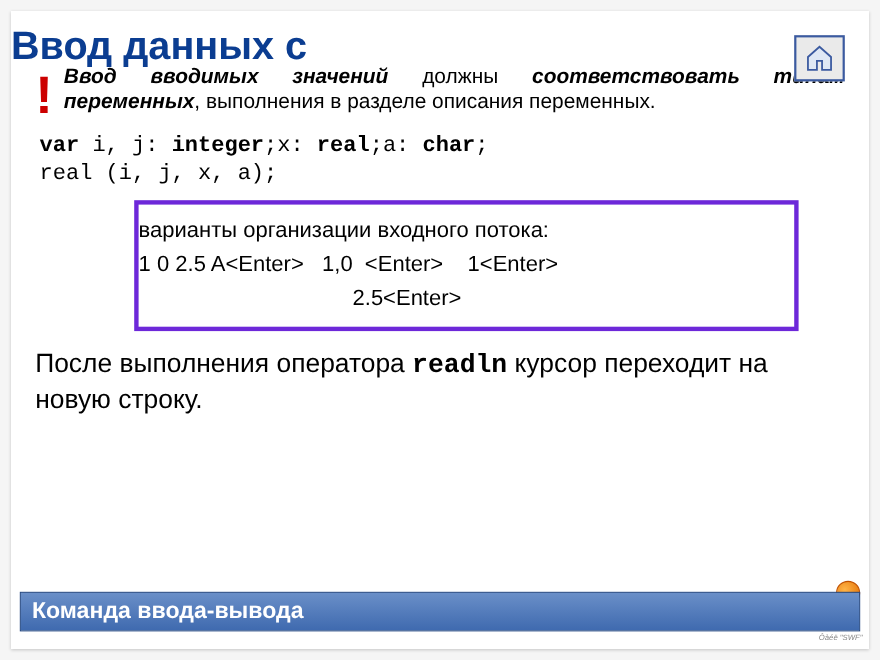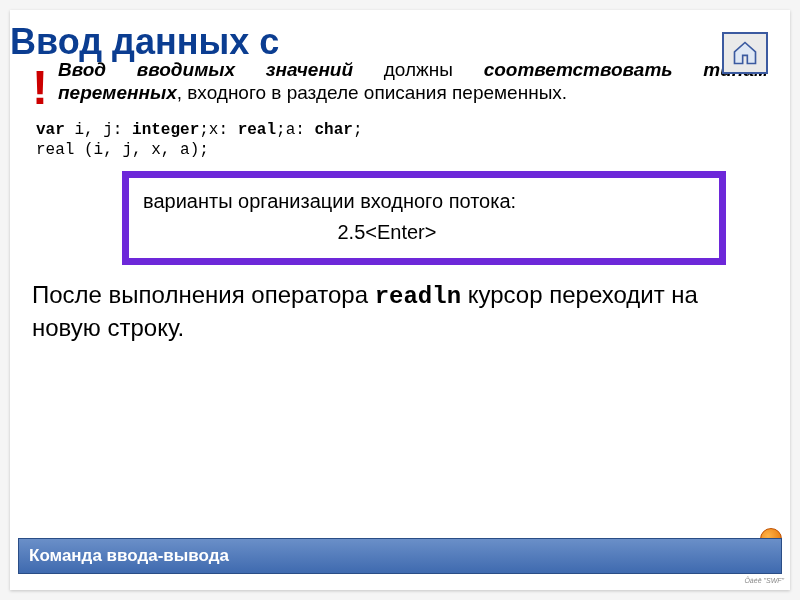--- a/index.html
+++ b/index.html
@@ -59,29 +59,29 @@
   .warning-text {
     font-size: 19px;
     text-align: justify;
     font-style: italic;
     line-height: 1.25;
     flex: 1;
   }
   .warning-text .norm { font-style: normal; }
   .code1 {
     font-family: "Courier New", monospace;
-    font-size: 16px;
+    font-size: 20px;
     padding: 8px 22px 0 26px;
     line-height: 1.3;
   }
   .code1 .b { font-weight: bold; }
   .box {
     margin: 10px 64px 0 112px;
-    border: 7px solid #6d28d9;
-    padding: 8px 14px 10px 14px;
+    border: 4px solid #6d28d9;
+    padding: 8px 14px 10px 0;
     font-size: 20px;
     line-height: 1.55;
   }
   .box-title { font-family: Arial, sans-serif; }
   .mono-row {
     font-family: Arial, sans-serif;
     white-space: pre;
   }
   .after {
     font-size: 24px;
@@ -98,21 +98,21 @@
     background: linear-gradient(#6a8fc8, #3f6aaf);
     border: 1px solid #2a4d86;
     display: flex;
     align-items: center;
     padding-left: 10px;
     box-sizing: border-box;
   }
   .footer-text {
     color: #ffffff;
     font-weight: bold;
-    font-size: 17px;
+    font-size: 21px;
   }
   .footer-icon {
     position: absolute;
     right: 8px;
     bottom: 40px;
     width: 20px;
     height: 20px;
     border-radius: 50%;
     background: radial-gradient(circle at 35% 35%, #ffb347, #e06c00);
     border: 1px solid #c05000;
@@ -137,31 +137,32 @@
     </svg>
   </div>
 
   <div class="title">
     <span>Ввод данных с</span><br>
   </div>
 
   <div class="warning-row">
     <div class="warning-mark">!</div>
     <div class="warning-text">
-      <b>Ввод вводимых значений</b><span class="norm"> должны </span><b>соответствовать типам переменных</b><span class="norm">, входного в разделе описания переменных.</span>
+      <b>Ввод вводимых значений</b><span class="norm"> должны </span><b>соответствовать типам переменных</b><span class="norm">, выполнения в разделе описания переменных.</span>
     </div>
   </div>
 
   <div class="code1">
     <span class="b">var</span><span> i, j: </span><span class="b">integer</span><span>;x: </span><span class="b">real</span><span>;a: </span><span class="b">char</span><span>;</span><br>
     <span>real (i, j, x, a);</span>
   </div>
 
   <div class="box">
     <div class="box-title">варианты организации входного потока:</div>
+    <div class="mono-row">1 0 2.5 A&lt;Enter&gt;   1,0  &lt;Enter&gt;    1&lt;Enter&gt;</div>
     <div class="mono-row">                                   2.5&lt;Enter&gt;</div>
   </div>
 
   <div class="after">
     <span>После выполнения оператора </span><span class="mono">readln</span><span> курсор переходит на новую строку.</span>
   </div>
 
   <div class="footer-icon"></div>
 
   <div class="footer">

